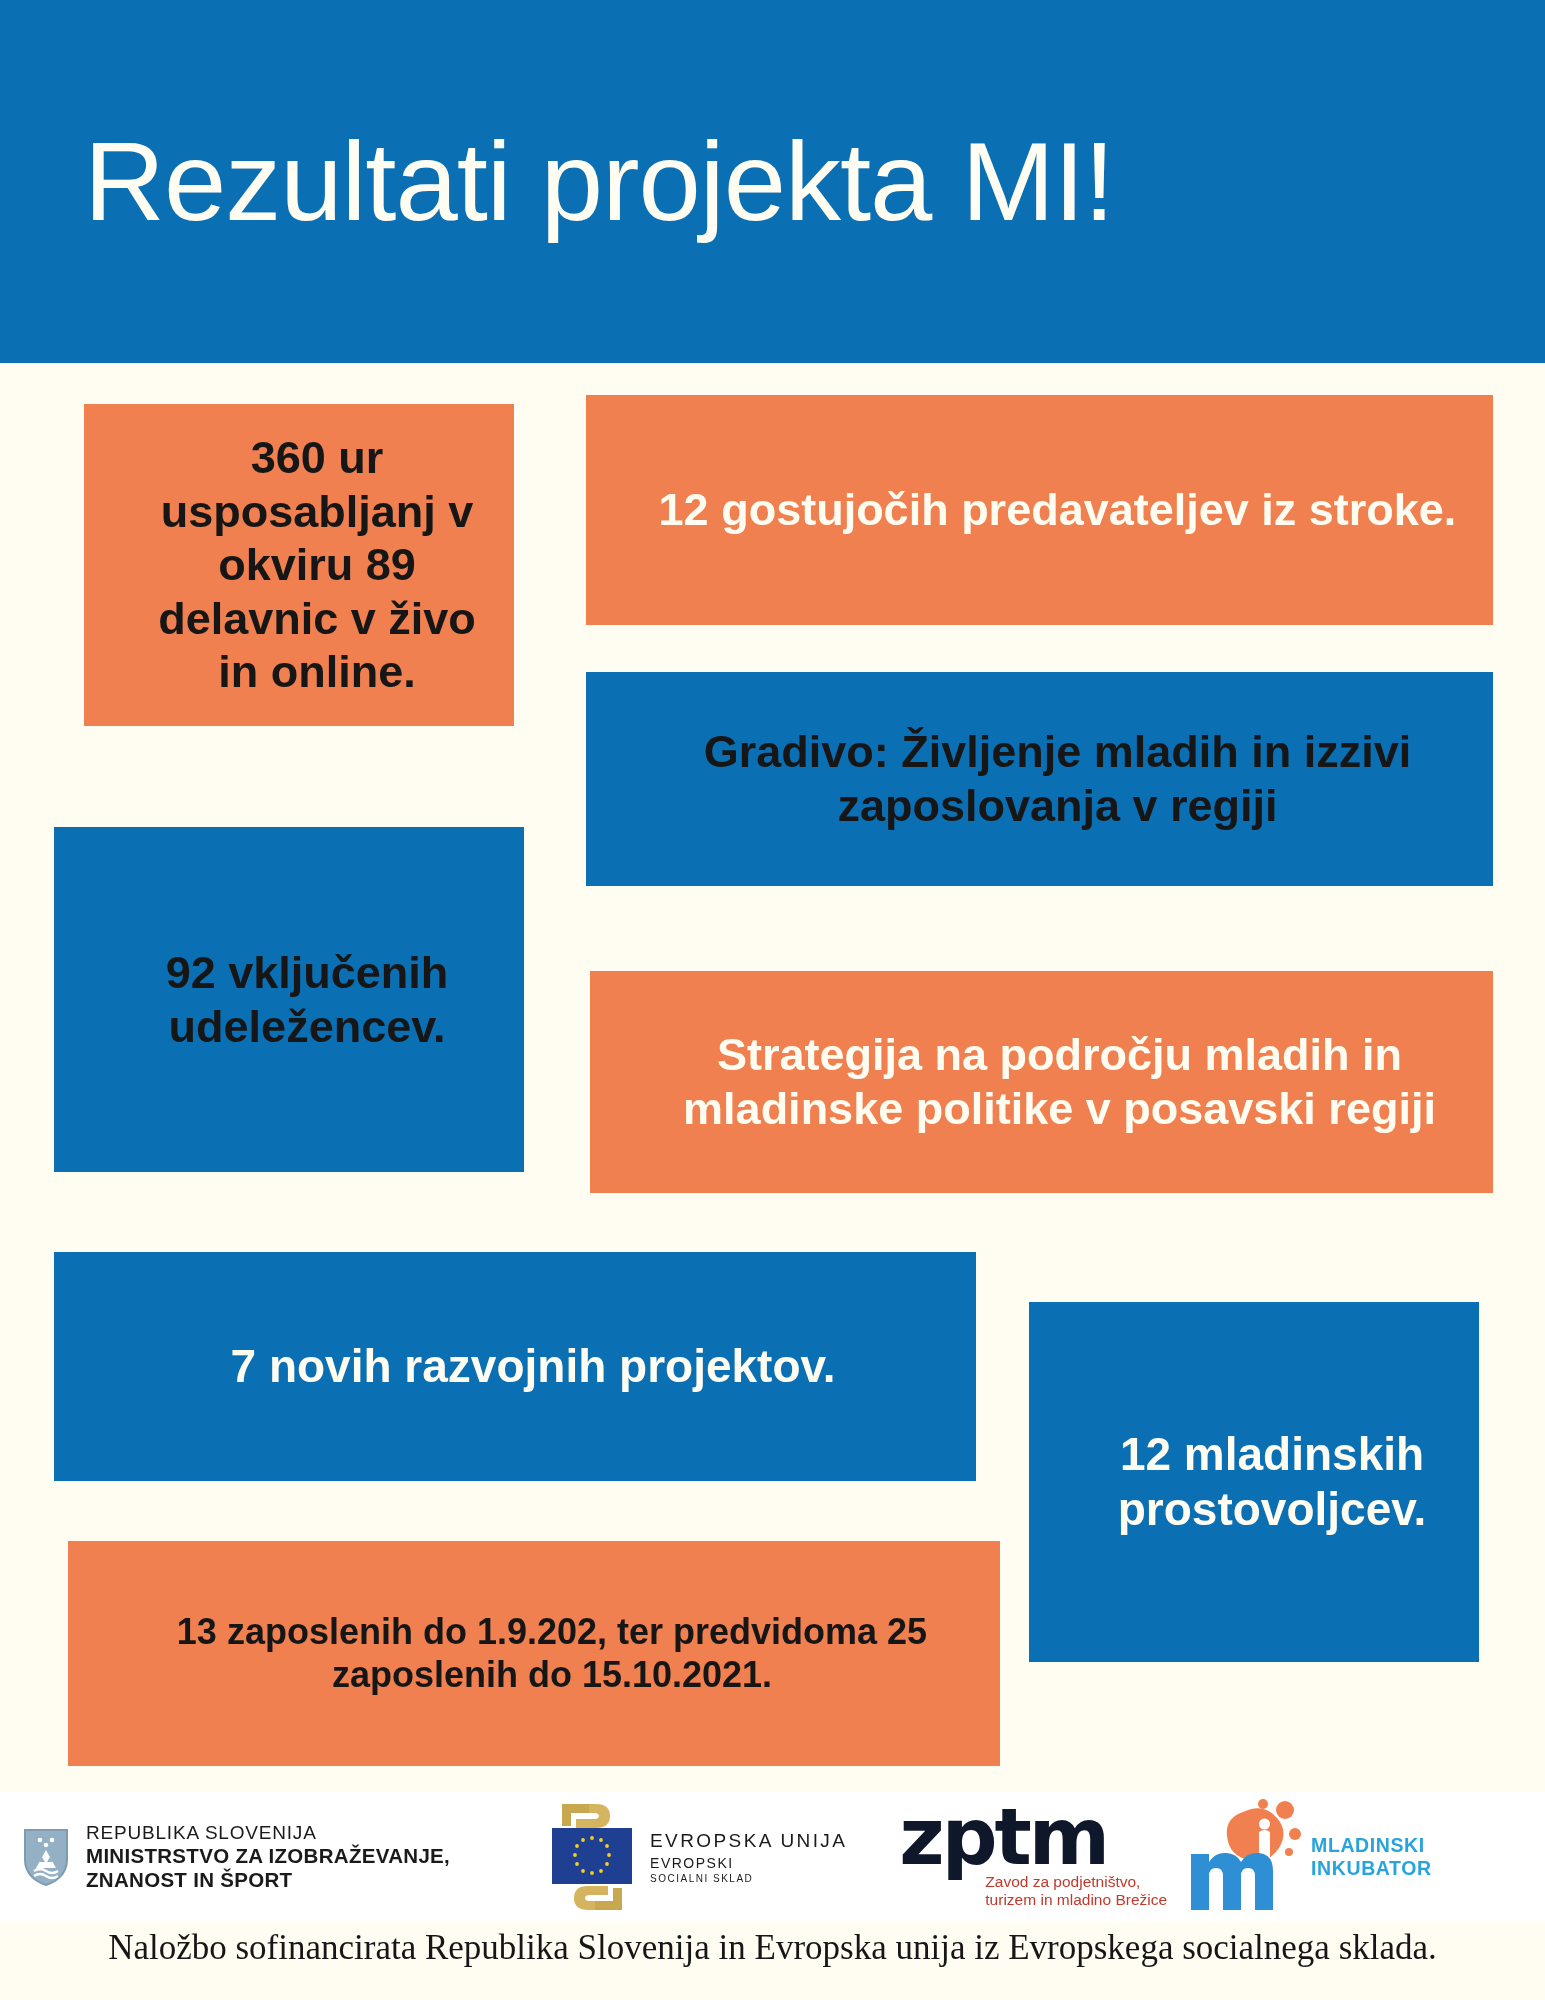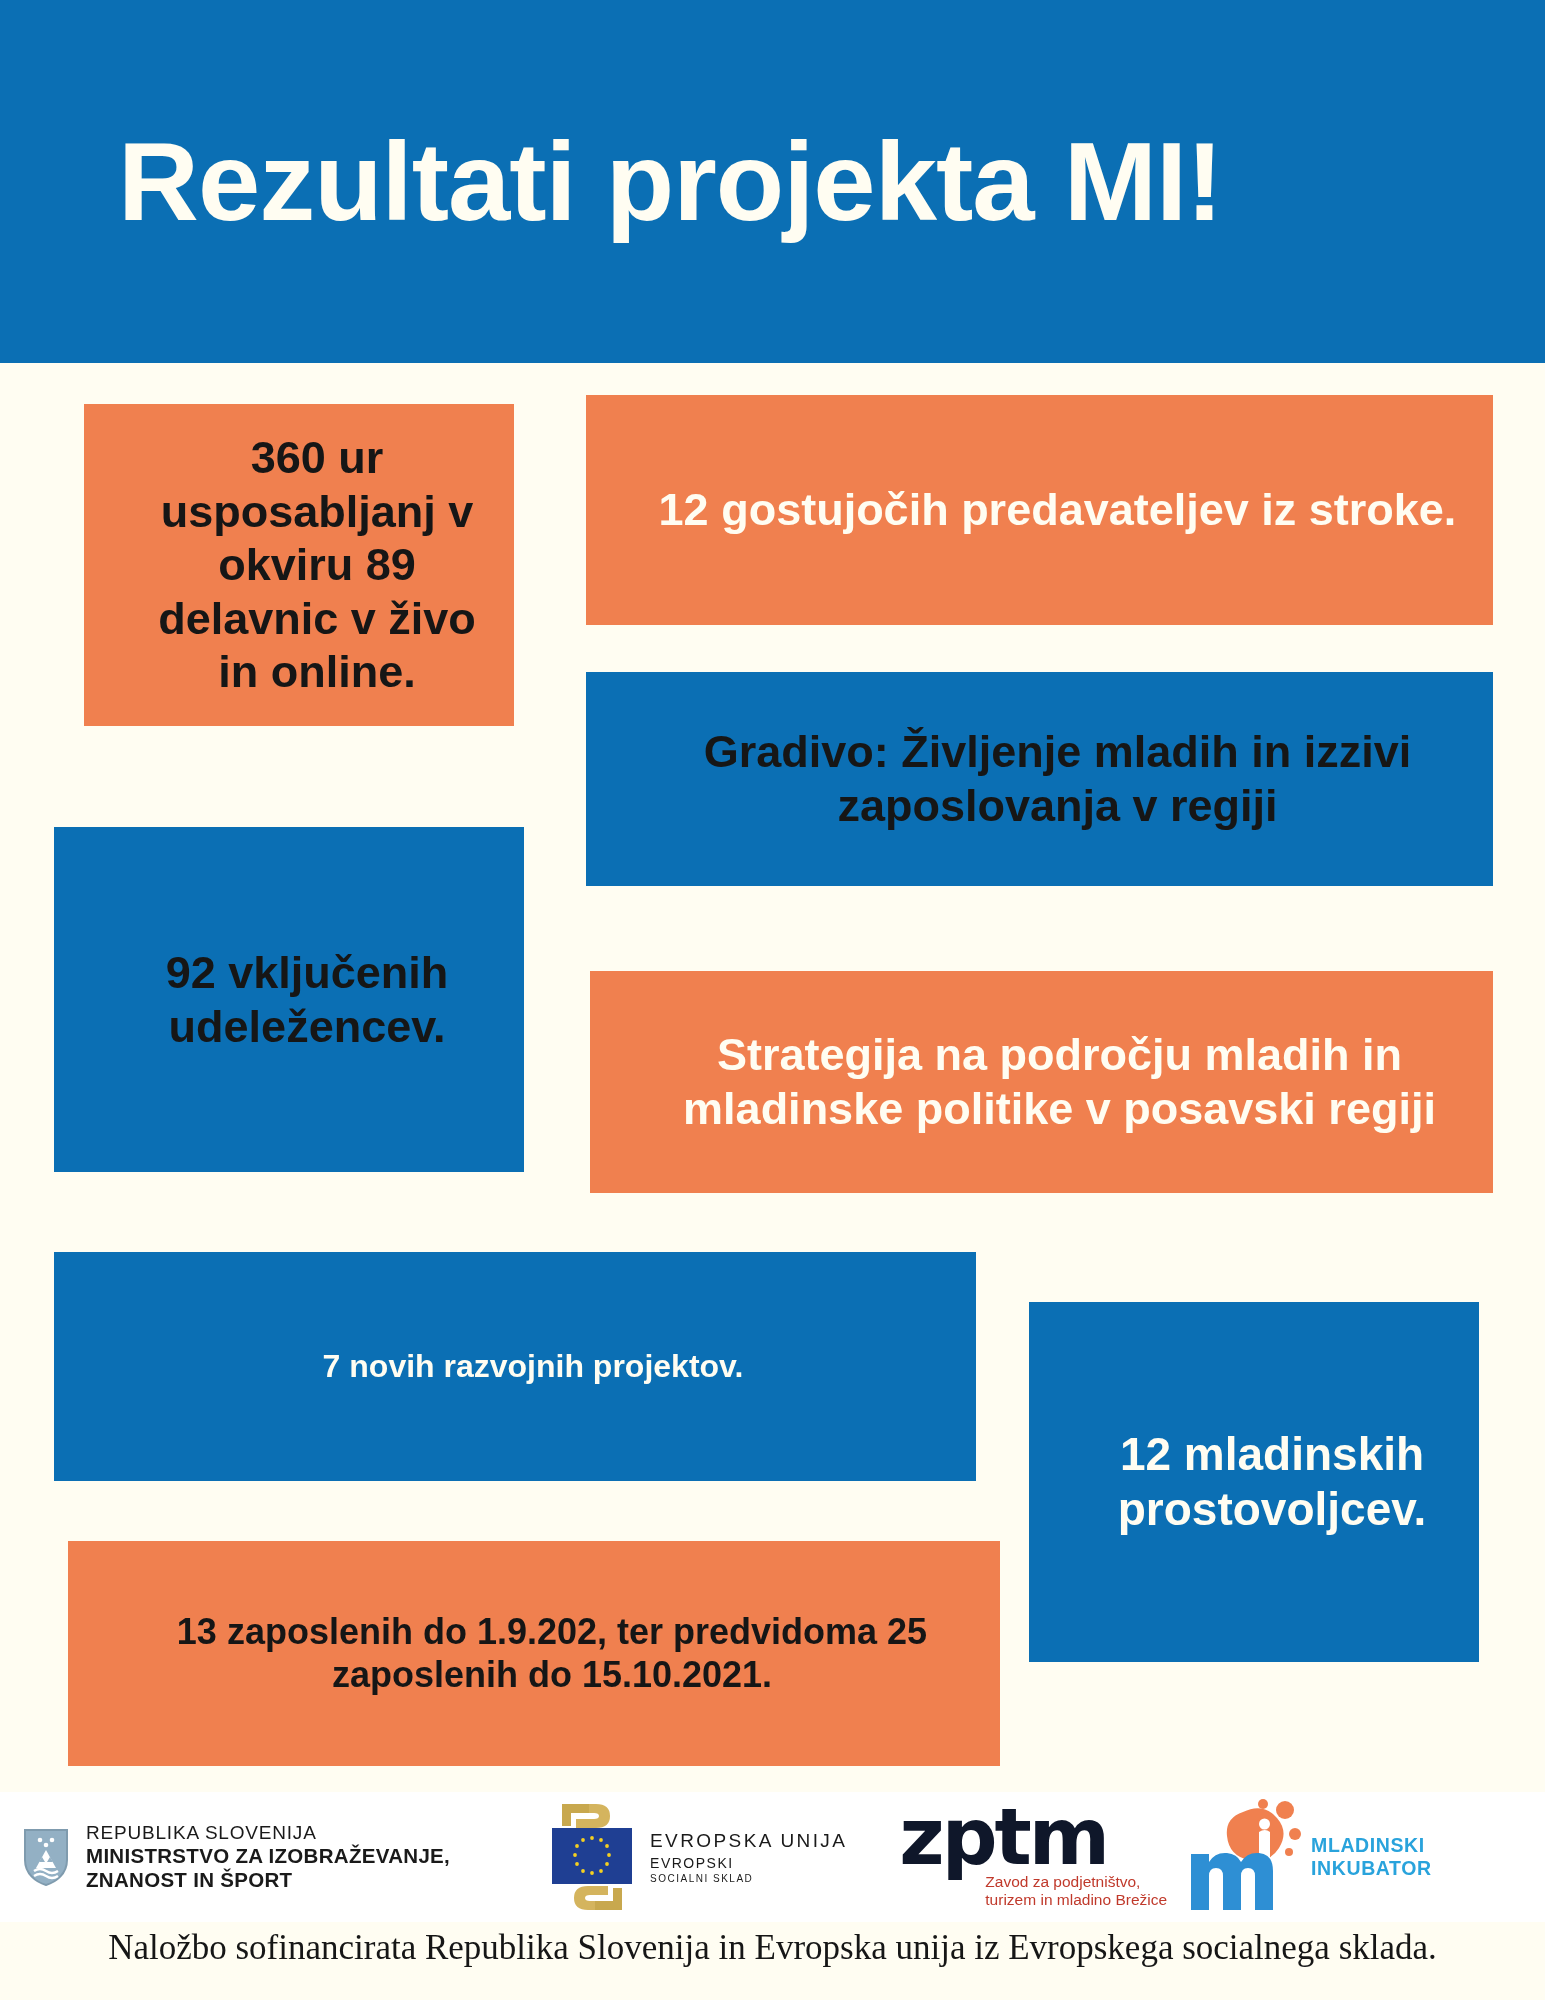--- a/index.html
+++ b/index.html
@@ -28,23 +28,23 @@
     top: 0;
     width: 1545px;
     height: 363px;
     background: #0B6FB4;
     display: flex;
     align-items: center;
   }
   .header-title {
     color: #FFFDF2;
     font-size: 112px;
-    font-weight: bold;
+    font-weight: normal;
     letter-spacing: -1px;
-    margin-left: 118px;
+    margin-left: 84px;
     line-height: 1.0;
     white-space: nowrap;
   }
 
   
   .fact-box {
     position: absolute;
     display: flex;
     align-items: center;
     justify-content: center;
@@ -86,21 +86,21 @@
   #box-participants .fact-text { font-size: 45px; }
 
   #box-strategy {
     left: 590px; top: 971px; width: 903px; height: 222px;
   }
   #box-strategy .fact-text { font-size: 45px; }
 
   #box-projects {
     left: 54px; top: 1252px; width: 922px; height: 229px;
   }
-  #box-projects .fact-text { font-size: 32px; }
+  #box-projects .fact-text { font-size: 46px; }
 
   #box-volunteers {
     left: 1029px; top: 1302px; width: 450px; height: 360px;
   }
   #box-volunteers .fact-text { font-size: 46px; }
 
   #box-employed {
     left: 68px; top: 1541px; width: 932px; height: 225px;
   }
   #box-employed .fact-text { font-size: 36px; }

